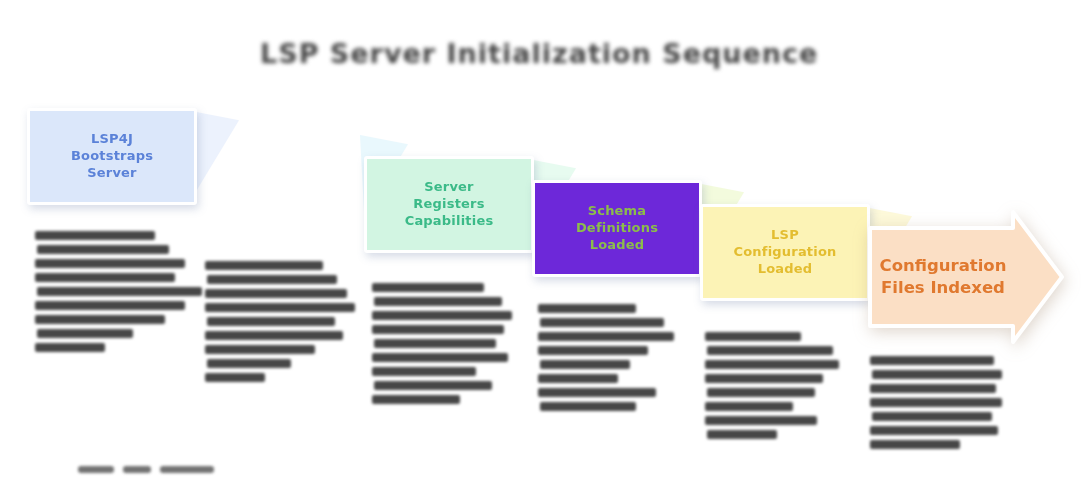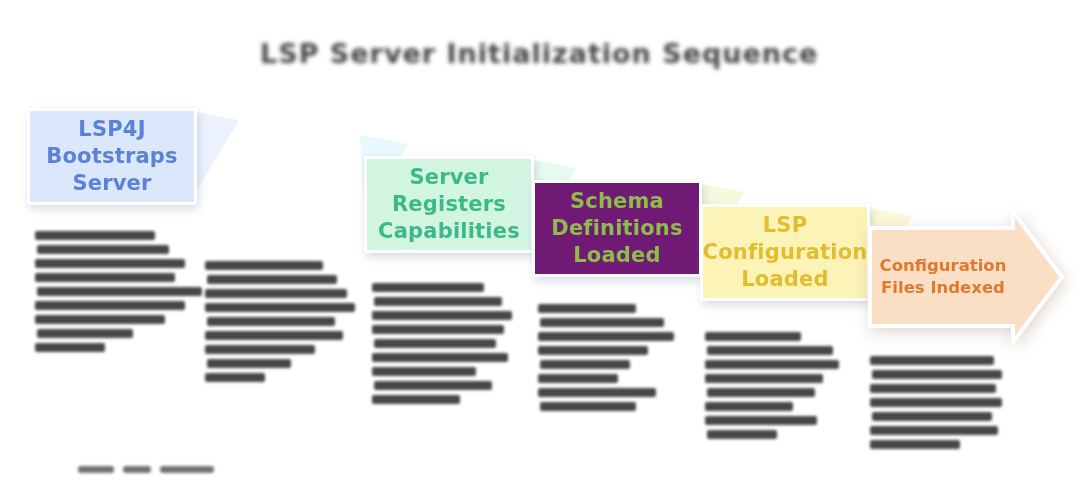--- a/index.html
+++ b/index.html
@@ -26,21 +26,21 @@
     position:absolute;
     width:170px;height:97px;
     box-sizing:border-box;
     border:3px solid #ffffff;
     border-radius:3px;
     box-shadow:2px 4px 9px rgba(110,130,170,0.28);
     display:flex;align-items:center;justify-content:center;
     text-align:center;
   }
   .card-label{
-    font-size:21px;font-weight:600;
+    font-size:13px;font-weight:600;
     line-height:1.3;letter-spacing:.2px;
     white-space:pre-line;
   }
   .fold{
     position:absolute;
     width:48px;height:84px;
     clip-path:polygon(0% 0%, 100% 11%, 9% 97%);
     filter:drop-shadow(2px 3px 3px rgba(110,130,170,0.25));
   }
   
@@ -98,21 +98,21 @@
   <div class="fold z20" style="left: 360px; top: 135px; background-color: rgb(233, 248, 253);"></div>
 
   <div class="fold z30" style="left: 528px; top: 159px; background-color: rgb(231, 251, 240);"></div>
   <div class="card z31" style="left: 364px; top: 156px; background-color: rgb(210, 245, 226);">
     <div class="card-label" style="color: rgb(59, 186, 136);">Server
 Registers
 Capabilities</div>
   </div>
 
   <div class="fold z40" style="left: 696px; top: 183px; background-color: rgb(243, 251, 221);"></div>
-  <div class="card z41" style="left: 532px; top: 180px; background-color: #701a75;">
+  <div class="card z41" style="left: 532px; top: 180px; background-color: #6d28d9;">
     <div class="card-label" style="color: rgb(140, 189, 74);">Schema
 Definitions
 Loaded</div>
   </div>
 
   <div class="fold z50" style="left: 864px; top: 207px; background-color: rgb(253, 249, 218);"></div>
   <div class="card z51" style="left: 700px; top: 204px; background-color: rgb(252, 243, 182);">
     <div class="card-label" style="color: rgb(227, 189, 48);">LSP
 Configuration
 Loaded</div>

